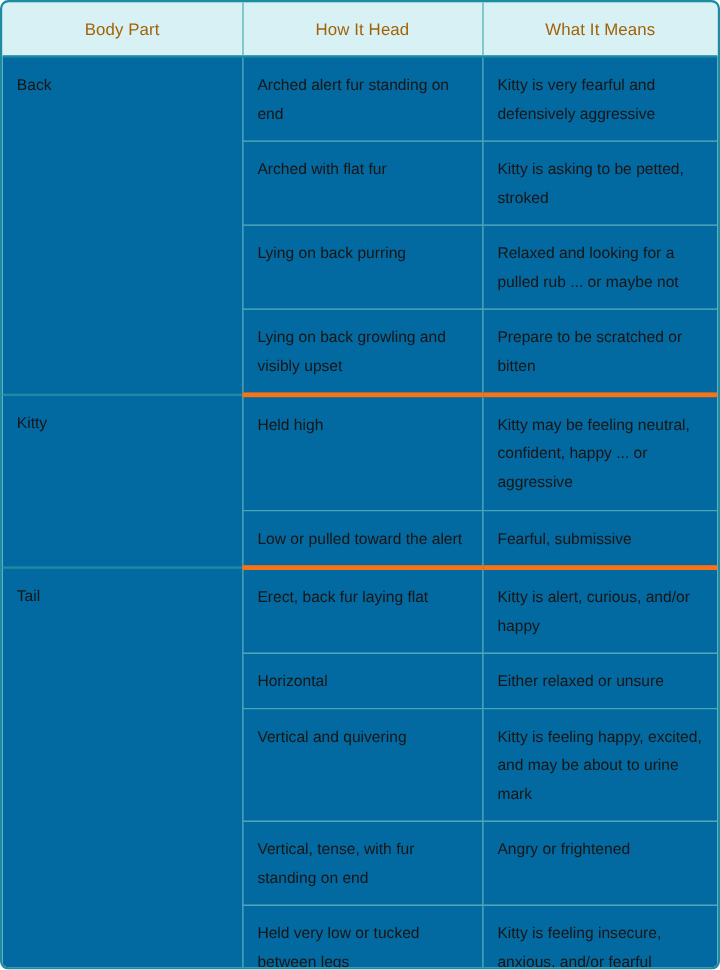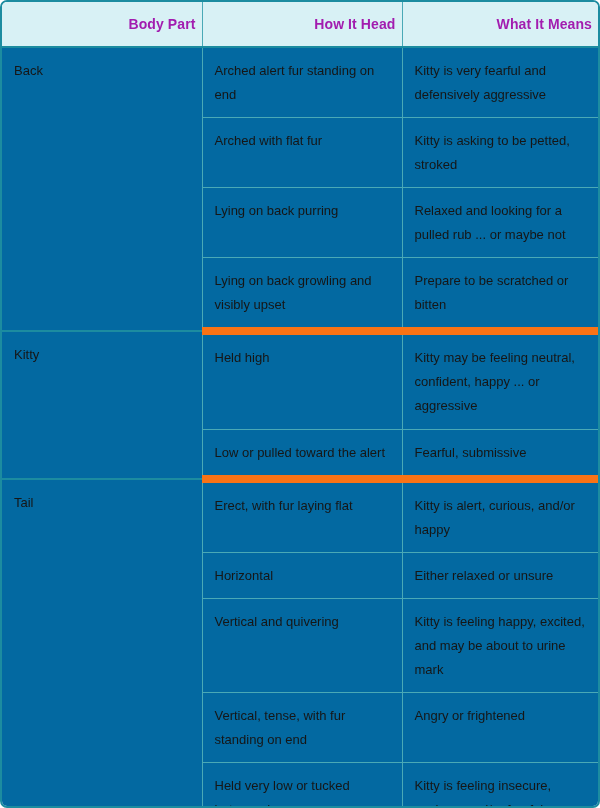--- a/index.html
+++ b/index.html
@@ -30,24 +30,24 @@
     width: 100%;
     height: 100%;
   }
 
   col.c-part  { width: 200px; }
   col.c-look  { width: 200px; }
   col.c-means { width: 196px; }
 
   thead th {
     background: #d8f1f5;
-    color: #a21caf;
+    color: #a16207;
     font-size: 14px;
-    font-weight: bold;
-    text-align: right;
+    font-weight: normal;
+    text-align: center;
     vertical-align: middle;
     height: 44px;
     padding: 0 6px;
     border-right: 1px solid #4aa9b6;
     border-bottom: 2px solid #1c8ca0;
     letter-spacing: .1px;
   }
   thead th:last-child { border-right: none; }
 
   tbody td {
@@ -62,21 +62,21 @@
   }
   tbody td:last-child { border-right: none; }
 
   tbody tr:last-child td { border-bottom: none; }
 
   
   td.part-cell {
     padding-top: 11px;
     border-bottom: 2px solid #1c8ca0;
   }
-  tbody tr.group-end td { border-bottom: 8px solid #f97316; }
+  tbody tr.group-end td { border-bottom: 4px solid #f97316; }
 </style>
 </head>
 <body>
 
 <div class="table-frame">
   <table class="bodylang">
     <colgroup>
       <col class="c-part">
       <col class="c-look">
       <col class="c-means">
@@ -110,21 +110,21 @@
           <td class="part-cell" rowspan="2">Kitty</td>
           <td>Held high</td>
           <td>Kitty may be feeling neutral, confident, happy ... or aggressive</td>
         </tr>
         <tr class="group-end">
           <td>Low or pulled toward the alert</td>
           <td>Fearful, submissive</td>
         </tr>
         <tr>
           <td class="part-cell" rowspan="6" style="border-bottom: none;">Tail</td>
-          <td>Erect, with fur laying flat</td>
+          <td>Erect, back fur laying flat</td>
           <td>Kitty is alert, curious, and/or happy</td>
         </tr>
         <tr>
           <td>Horizontal</td>
           <td>Either relaxed or unsure</td>
         </tr>
         <tr>
           <td>Vertical and quivering</td>
           <td>Kitty is feeling happy, excited, and may be about to urine mark</td>
         </tr>

